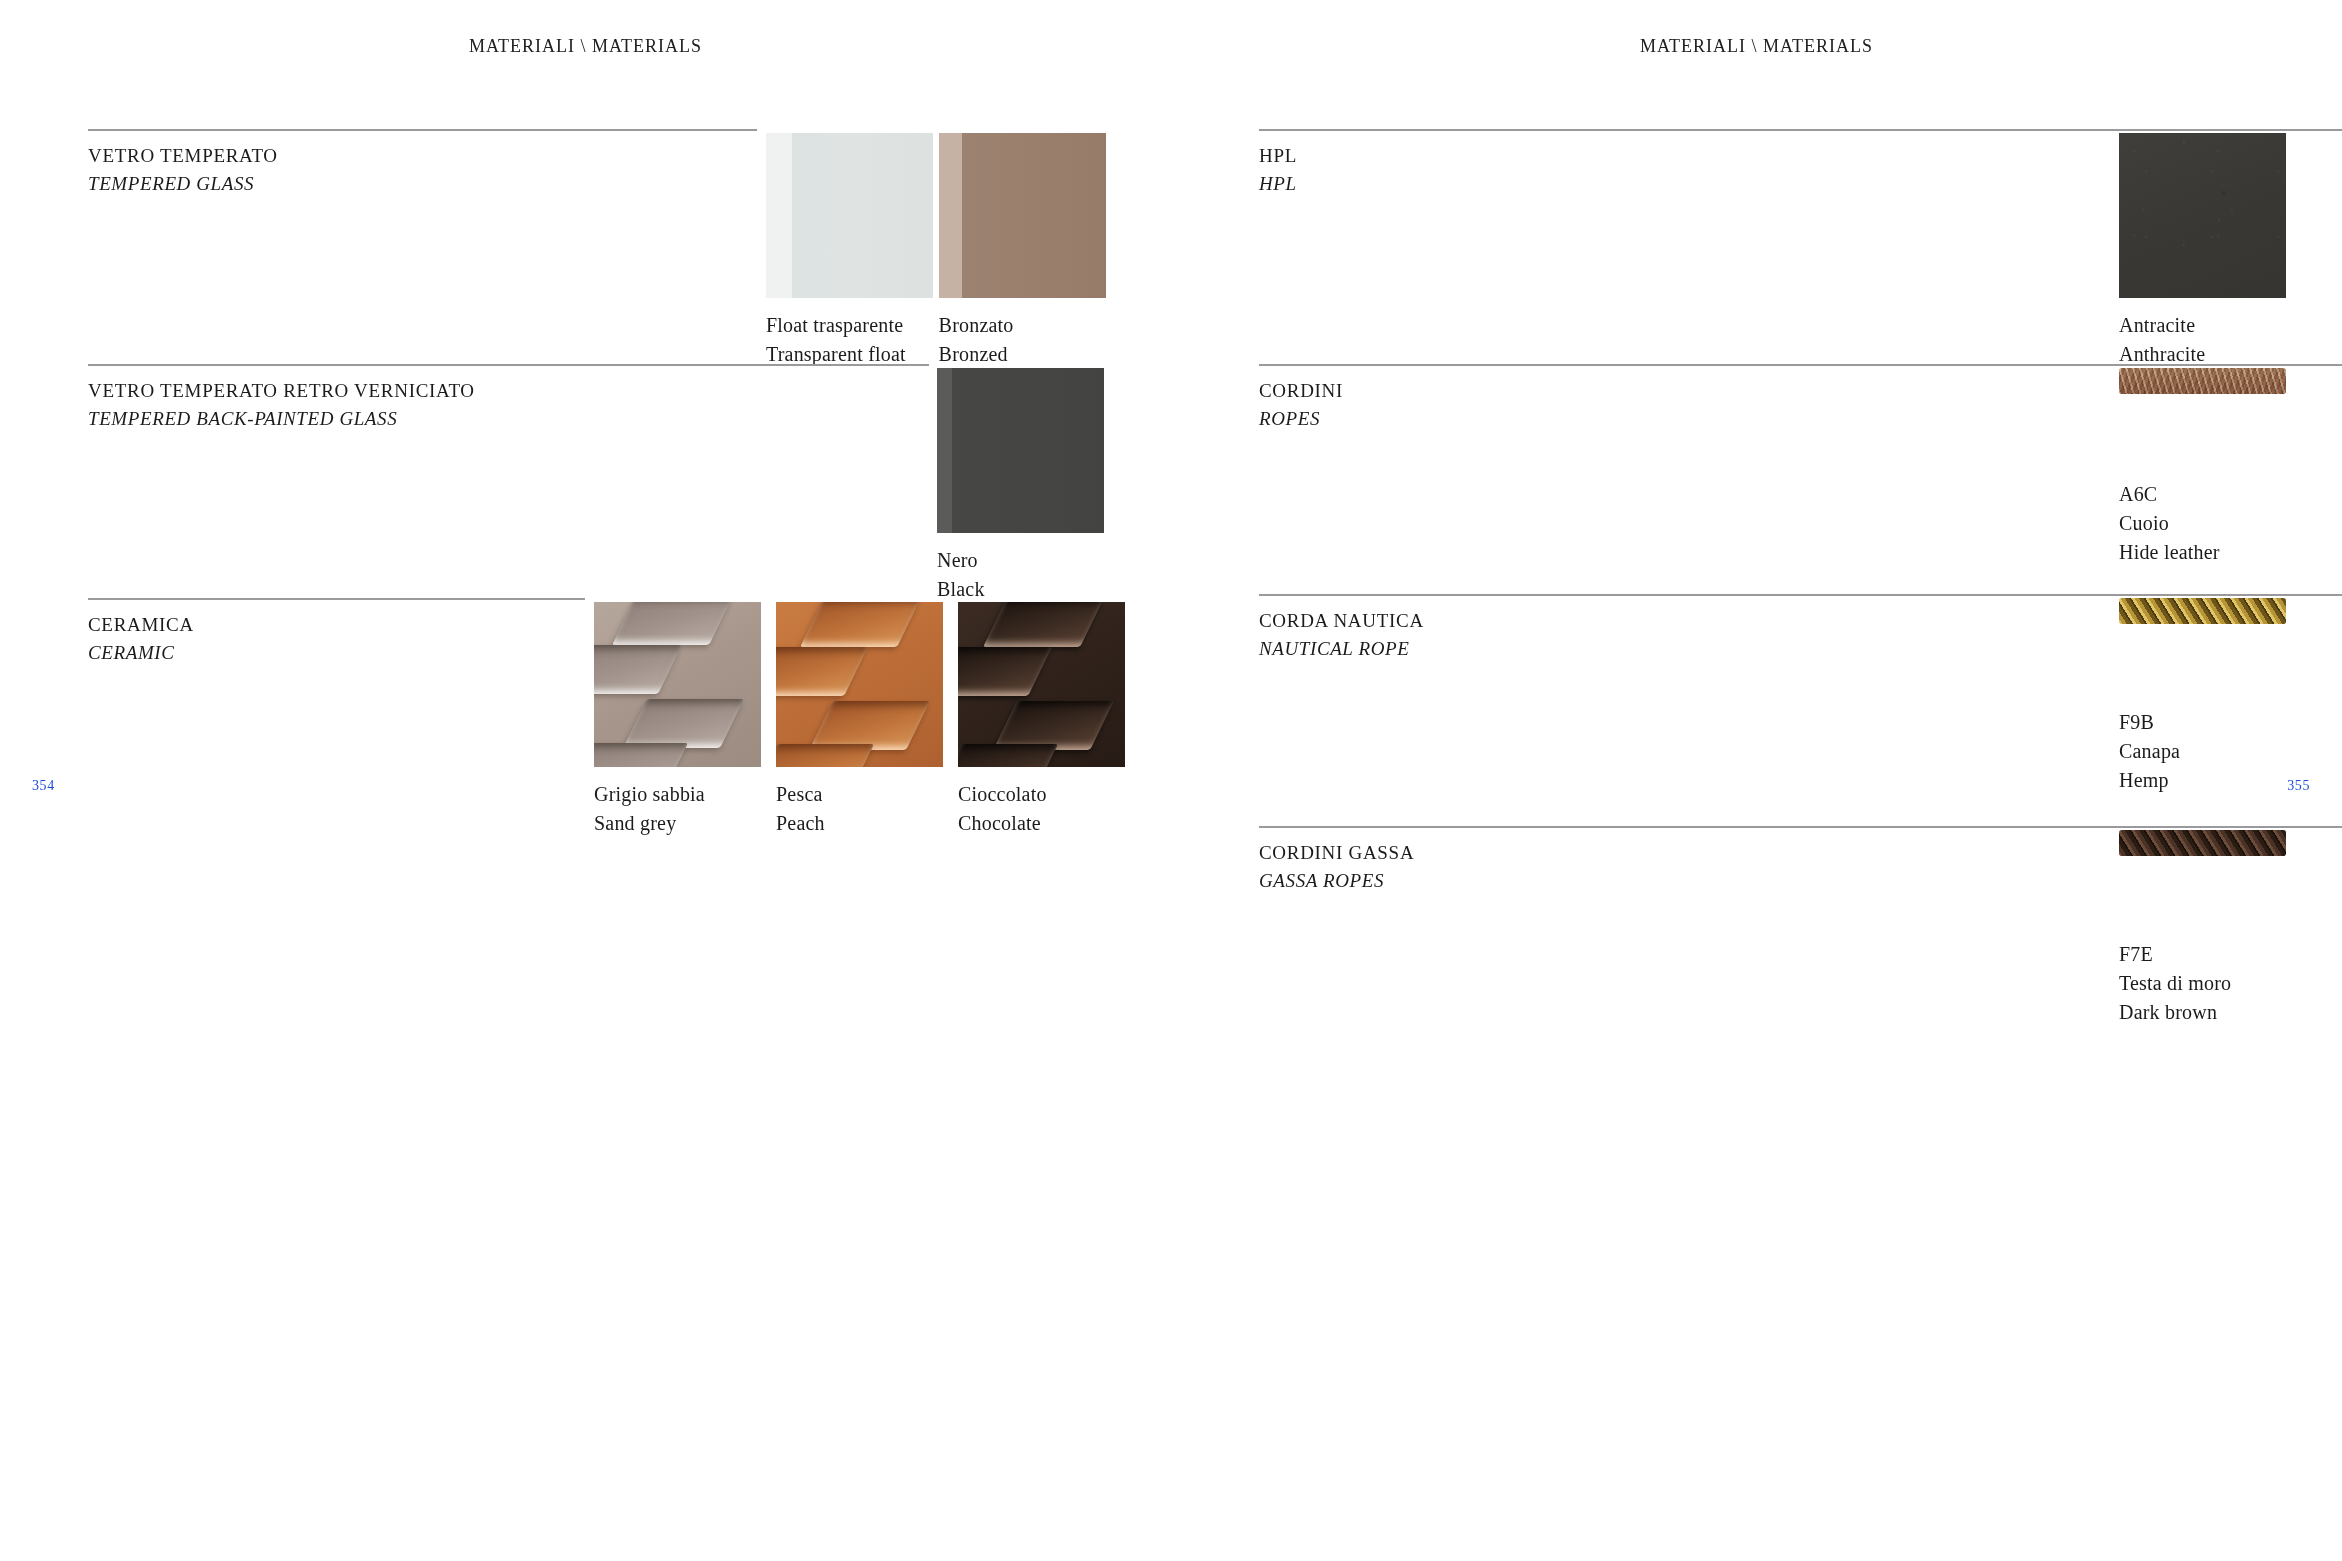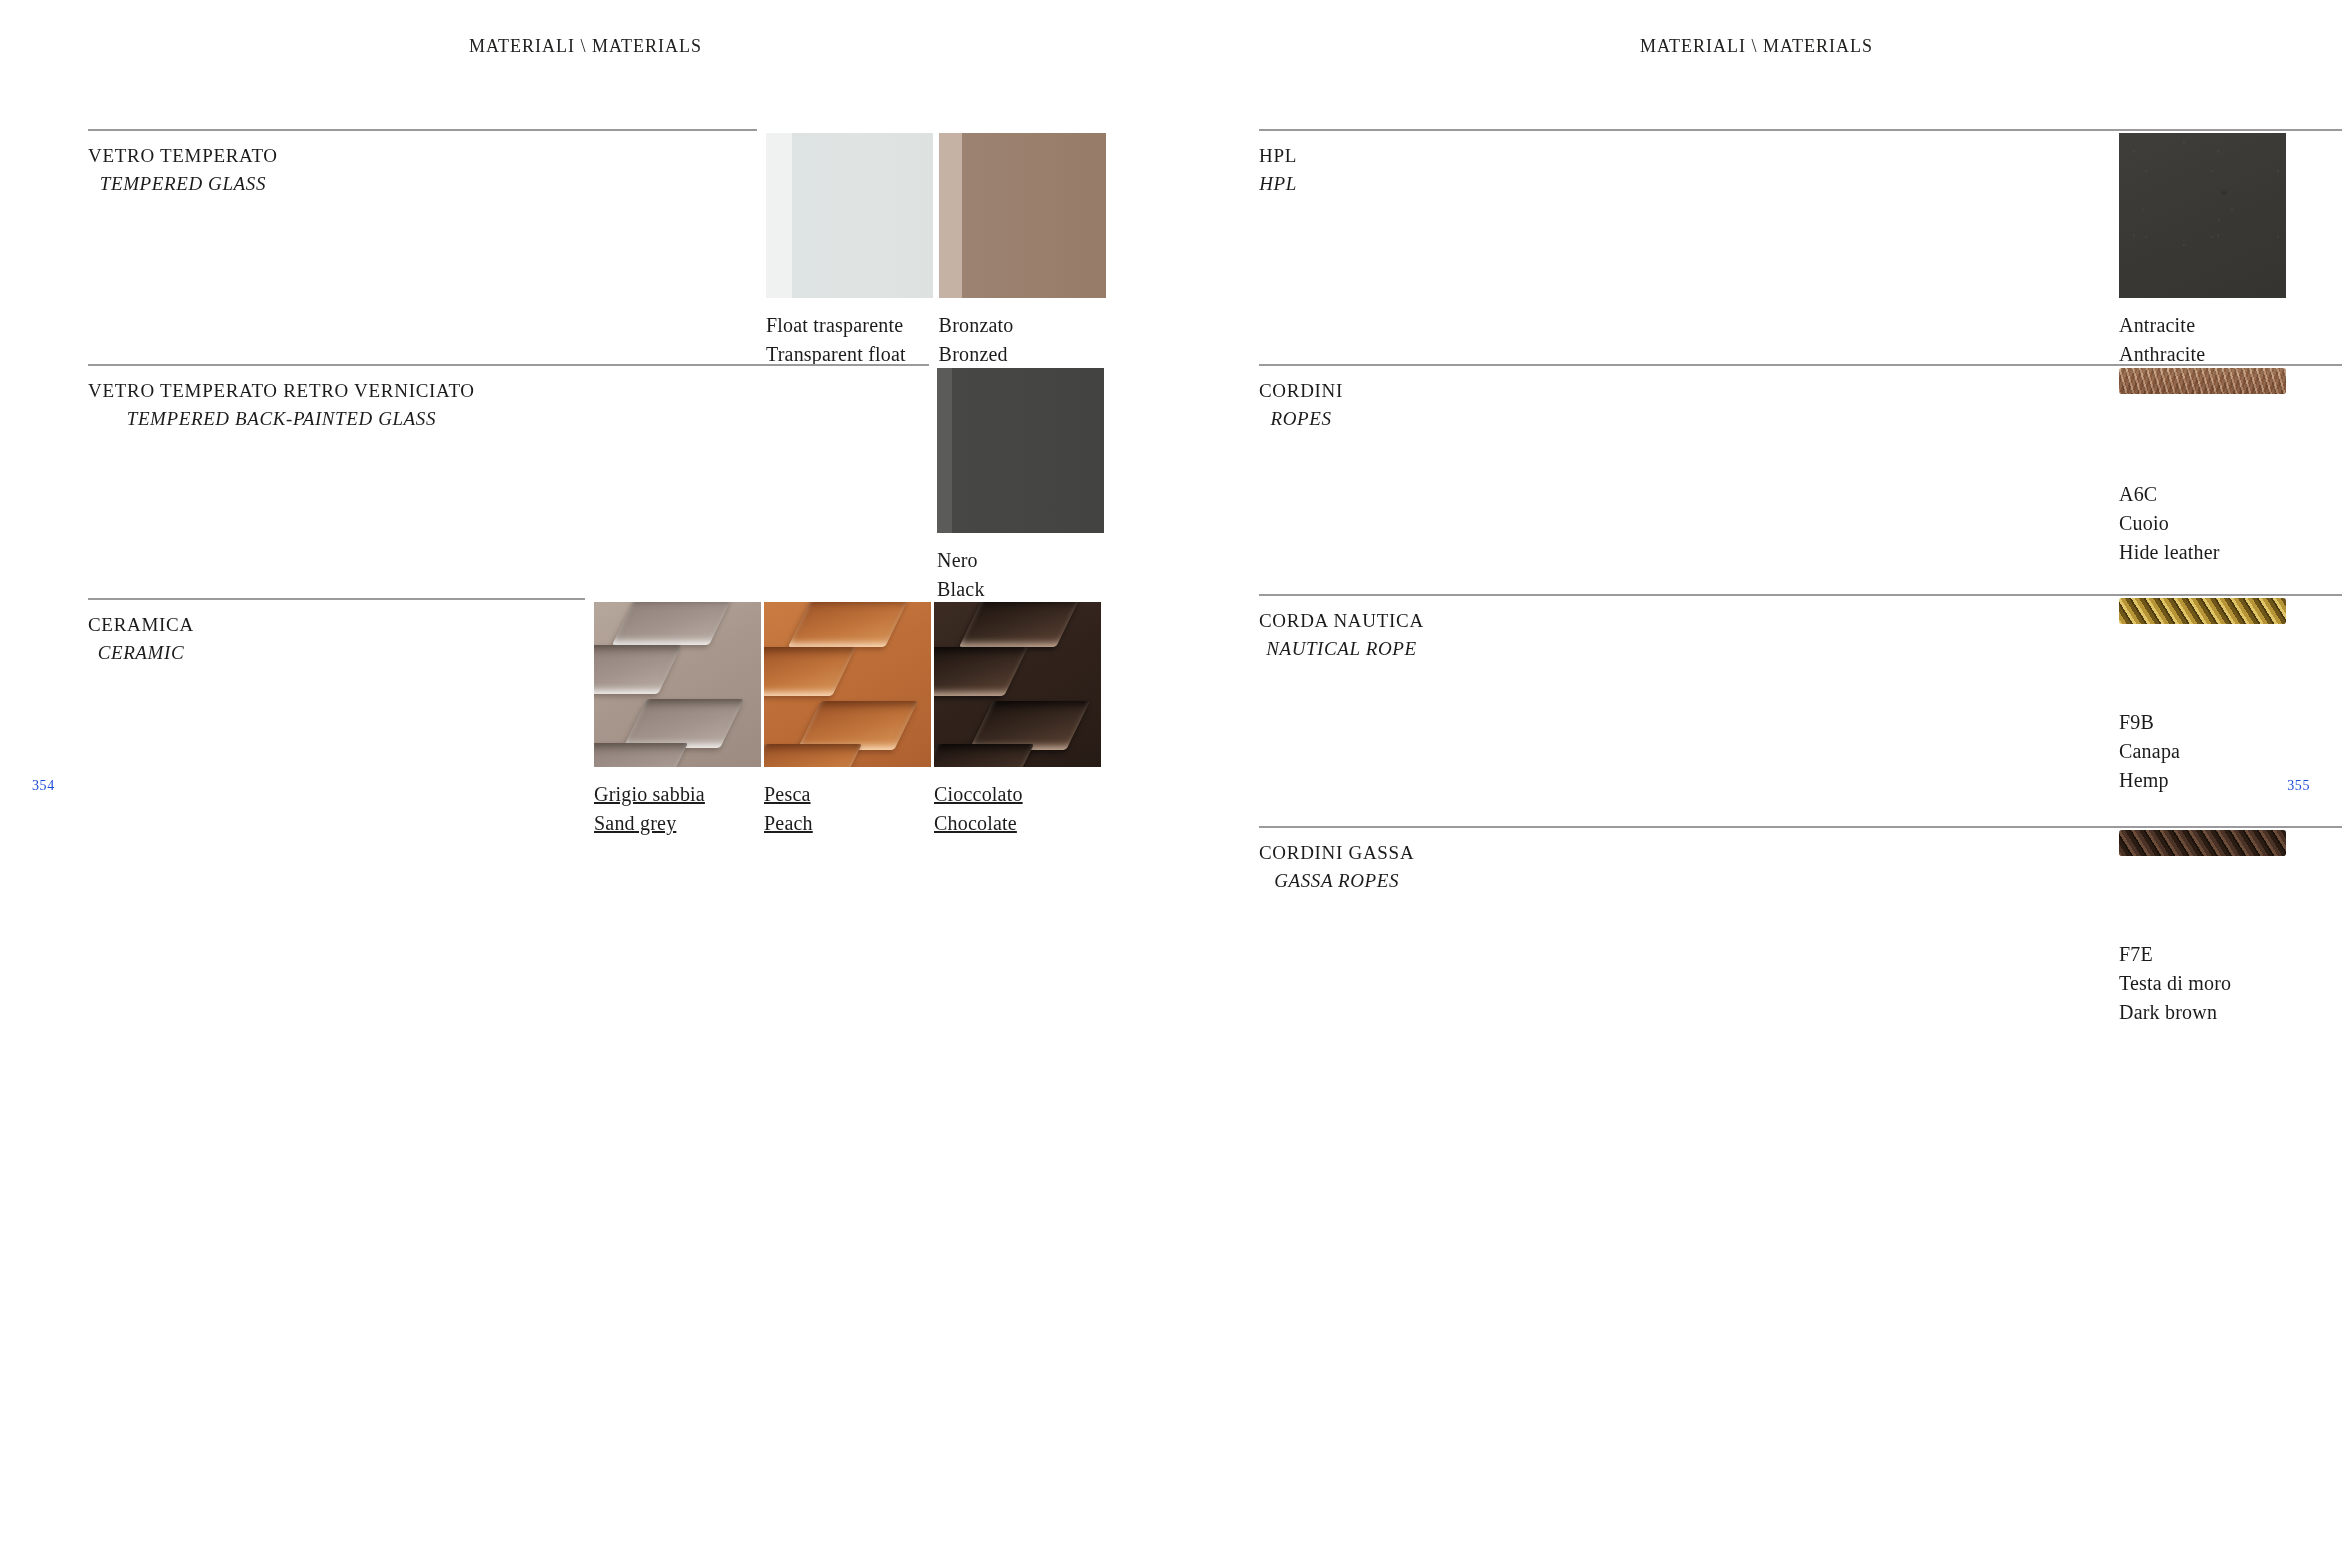--- a/index.html
+++ b/index.html
@@ -59,21 +59,20 @@
     height: 1.9px;
     background: #9a9a9c;
   }
 
   .mat-titles {
     position: absolute;
     left: 88px;
     top: 13px;
     line-height: 1.48;
     white-space: nowrap;
-    text-align: center;
   }
   .mat-it {
     font-size: 19px;
     letter-spacing: 0.7px;
     color: #1b1b1b;
   }
   .mat-en {
     font-size: 19px;
     font-style: italic;
     letter-spacing: 0.6px;
@@ -290,21 +289,21 @@
       </div>
     </div>
 
     <div class="material" style="top:598px;">
       <div class="rule" style="width:497px;"></div>
       <div class="mat-titles">
         <div class="mat-it">CERAMICA</div>
         <div class="mat-en">CERAMIC</div>
       </div>
 
-      <div class="swatch-group" style="left:594px; gap:3px;text-decoration:underline;">
+      <div class="swatch-group" style="left:594px; gap:15px;">
 
         <div class="swatch-cell">
           <span class="swatch-art art-tile tile-sand" style="width:167px;height:165px;">
             <span class="tile-base"></span>
             <span class="tile-relief">
               <span class="rhomb" style="left:30px;  top:-5.6px;"></span>
               <span class="rhomb" style="left:-20.6px; top:43px;"></span>
               <span class="rhomb" style="left:41px;  top:97px;"></span>
               <span class="rhomb" style="left:-15px; top:141px;"></span>
             </span>

